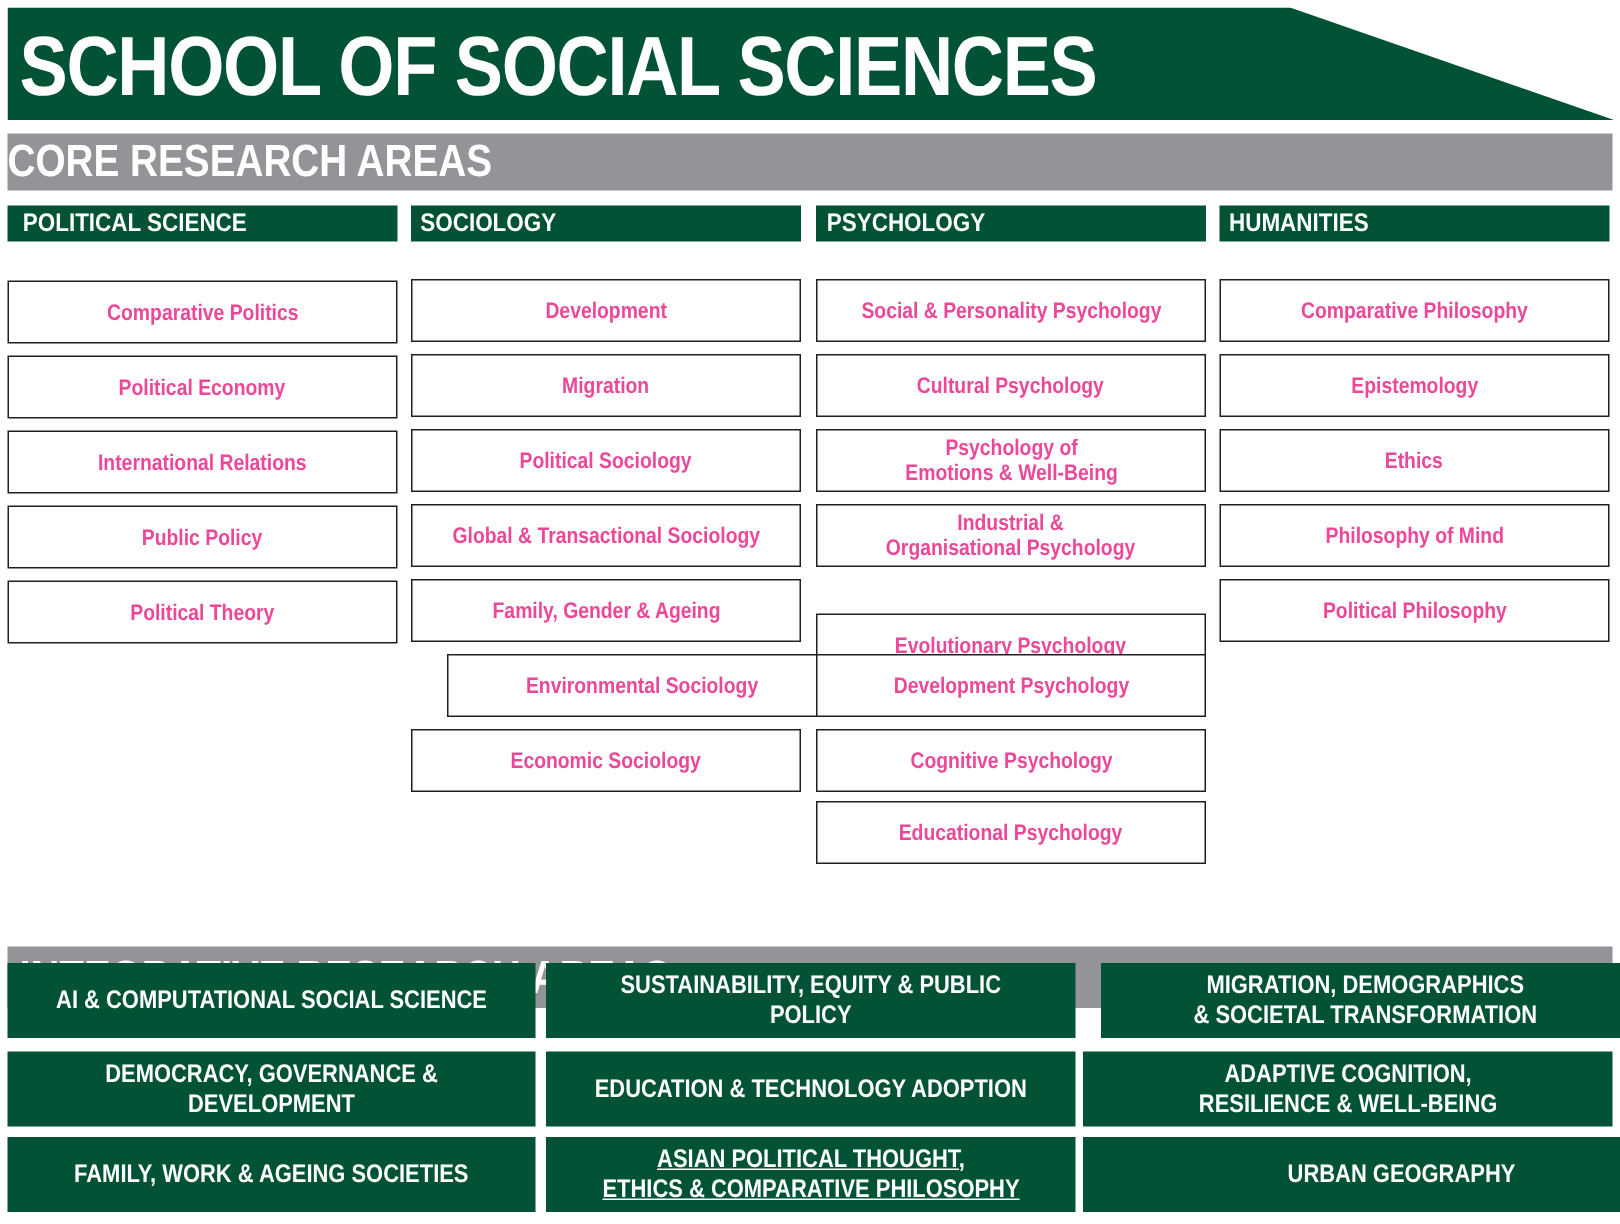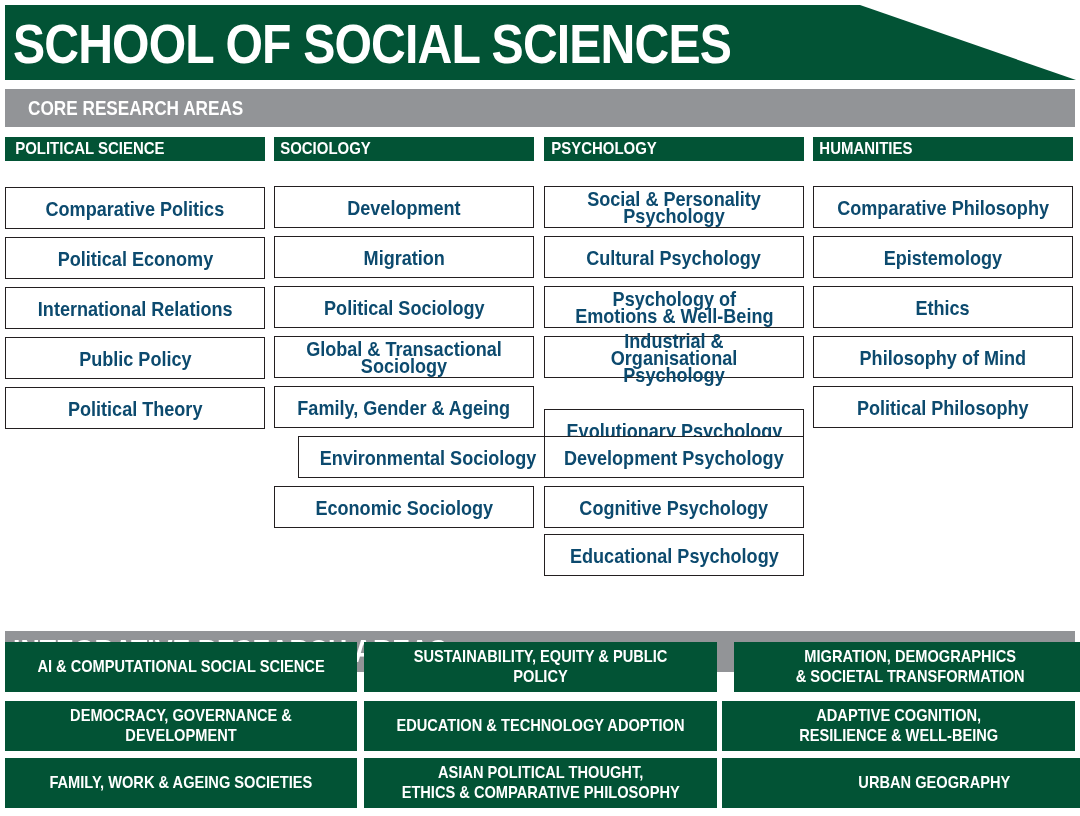--- a/index.html
+++ b/index.html
@@ -6,29 +6,29 @@
     body { width: 1080px; height: 816px; position: relative; overflow: hidden;
            font-family: "Liberation Sans", "DejaVu Sans", sans-serif; }
     .banner { position: absolute; left: 5px; top: 5px; width: 1071px; height: 75px; }
     .banner svg { position: absolute; left: 0; top: 0; }
     .banner-title { position: absolute; left: 8px; top: 4px; height: 70px; line-height: 70px;
       color: #ffffff; font-weight: bold; font-size: 56px; letter-spacing: -1px;
       transform: scaleX(0.86); transform-origin: left center; white-space: nowrap; }
     .section-bar { position: absolute; left: 5px; width: 1070px; background: #929497;
       color: #ffffff; font-weight: bold; white-space: nowrap; }
     .section-bar span { display: inline-block; transform: scaleX(0.86); transform-origin: left center; }
-    #core-bar { top: 89px; height: 38px; line-height: 38px; font-size: 20px; padding-left: 23px; box-sizing: border-box; }
+    #core-bar { top: 89px; height: 38px; line-height: 38px; font-size: 30px; padding-left: 0; box-sizing: border-box; }
     #integ-bar { top: 593px; height: 41px; line-height: 41px; font-size: 31px; padding-left: 8px; box-sizing: border-box; margin-top: 38px; }
     .col { position: absolute; top: 137px; width: 260px; }
     .col-header { height: 24px; background: #025335; color: #ffffff; font-weight: bold;
       font-size: 17px; display: flex; align-items: center; justify-content: flex-start; }
     .col-header span { display: inline-block; transform: scaleX(0.88); }
     .item { position: absolute; left: 0; width: 260px; height: 42px; box-sizing: border-box;
-      border: 1.5px solid #231f20; background: #ffffff; color: #0c4a6e; font-weight: bold;
-      font-size: 21px; display: flex; align-items: center; justify-content: center;
+      border: 1.5px solid #231f20; background: #ffffff; color: #ec4899; font-weight: bold;
+      font-size: 15px; display: flex; align-items: center; justify-content: center;
       text-align: center; line-height: 17px; }
     .item span { display: inline-block; transform: scaleX(0.86); white-space: pre-line; }
     .integ { position: absolute; height: 50px; background: #025335; color: #ffffff;
       font-weight: bold; font-size: 17px; display: flex; align-items: center; justify-content: center;
       text-align: center; line-height: 20px; }
     .integ span { display: inline-block; transform: scaleX(0.86); white-space: pre-line; }
   </style>
 </head>
 <body>
 
@@ -166,19 +166,19 @@
     <span>EDUCATION &amp; TECHNOLOGY ADOPTION</span>
   </div>
 <div class="integ" style="left:722px;top:701px;width:353px;">
     <span>ADAPTIVE COGNITION,
 RESILIENCE &amp; WELL-BEING</span>
   </div>
 
 <div class="integ" style="left:5px;top:758px;width:352px;">
     <span>FAMILY, WORK &amp; AGEING SOCIETIES</span>
   </div>
-<div class="integ" style="left:364px;top:758px;width:353px;">
+<div class="integ" style="left:364px;top:758px;width:353px;text-decoration:underline;">
     <span>ASIAN POLITICAL THOUGHT,
 ETHICS &amp; COMPARATIVE PHILOSOPHY</span>
   </div>
 <div class="integ" style="left:722px;top:758px;width:424px;">
     <span>URBAN GEOGRAPHY</span>
   </div>
 
 </body></html>

